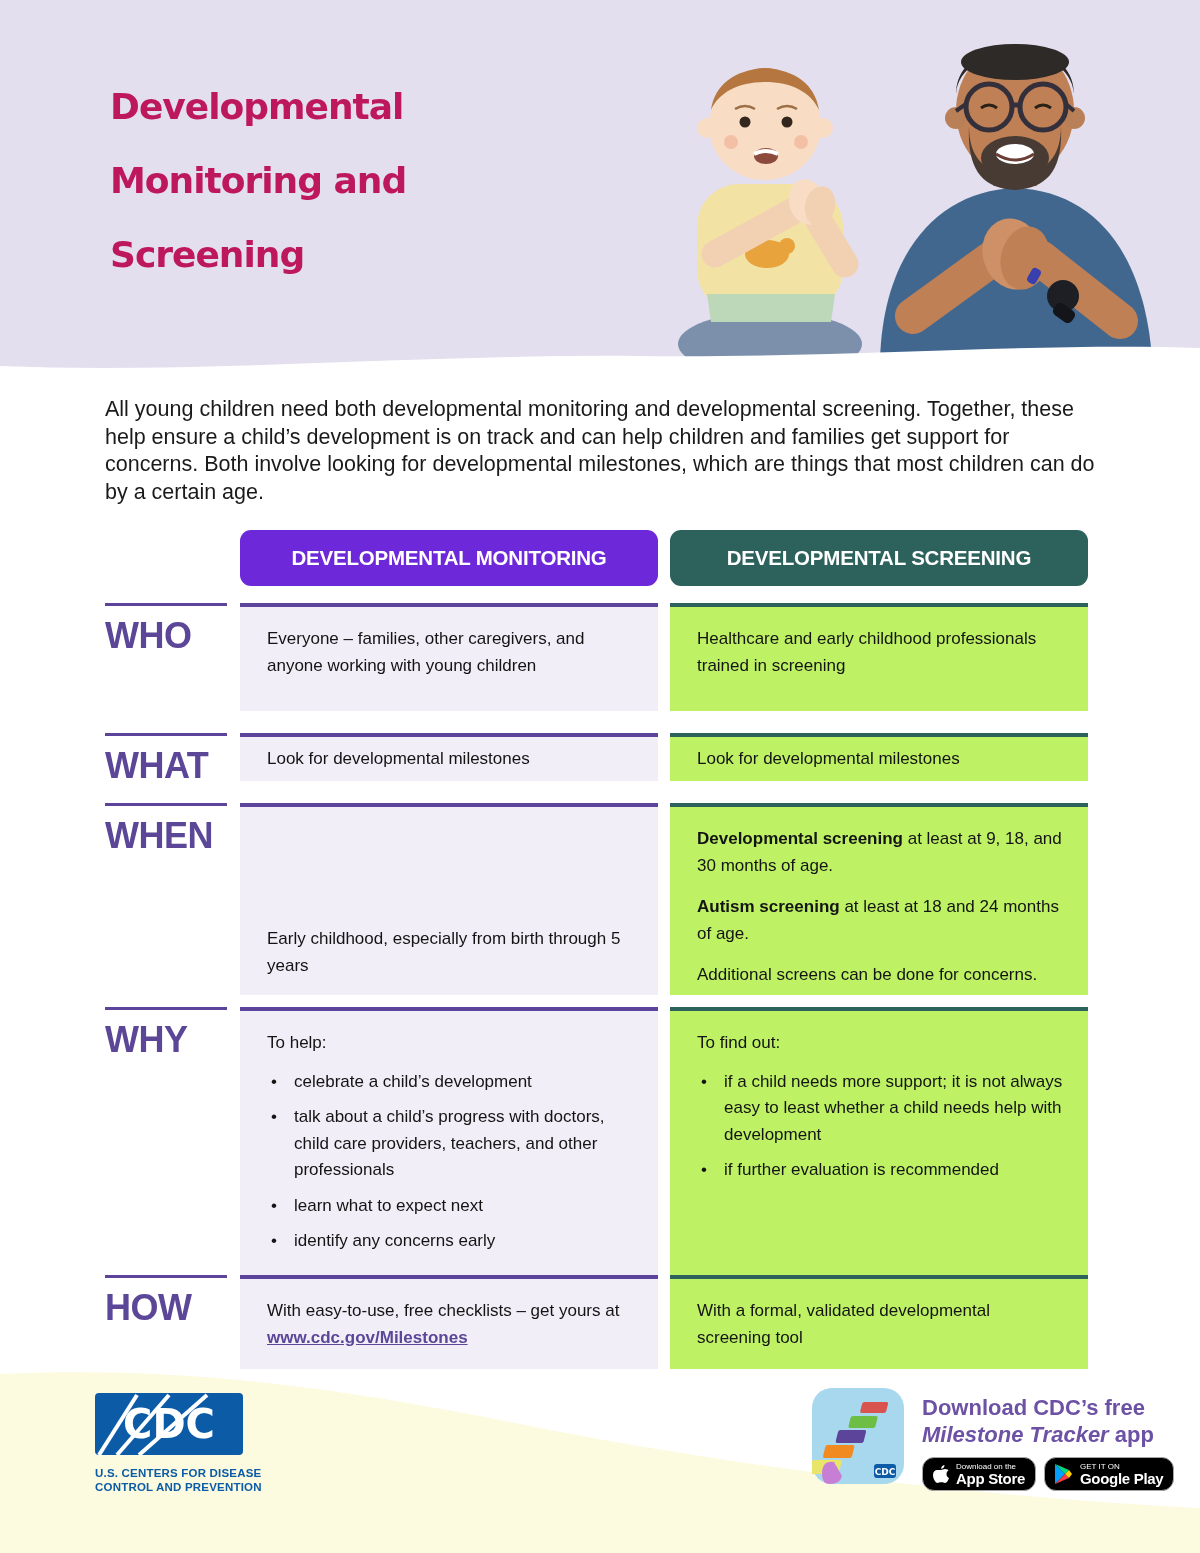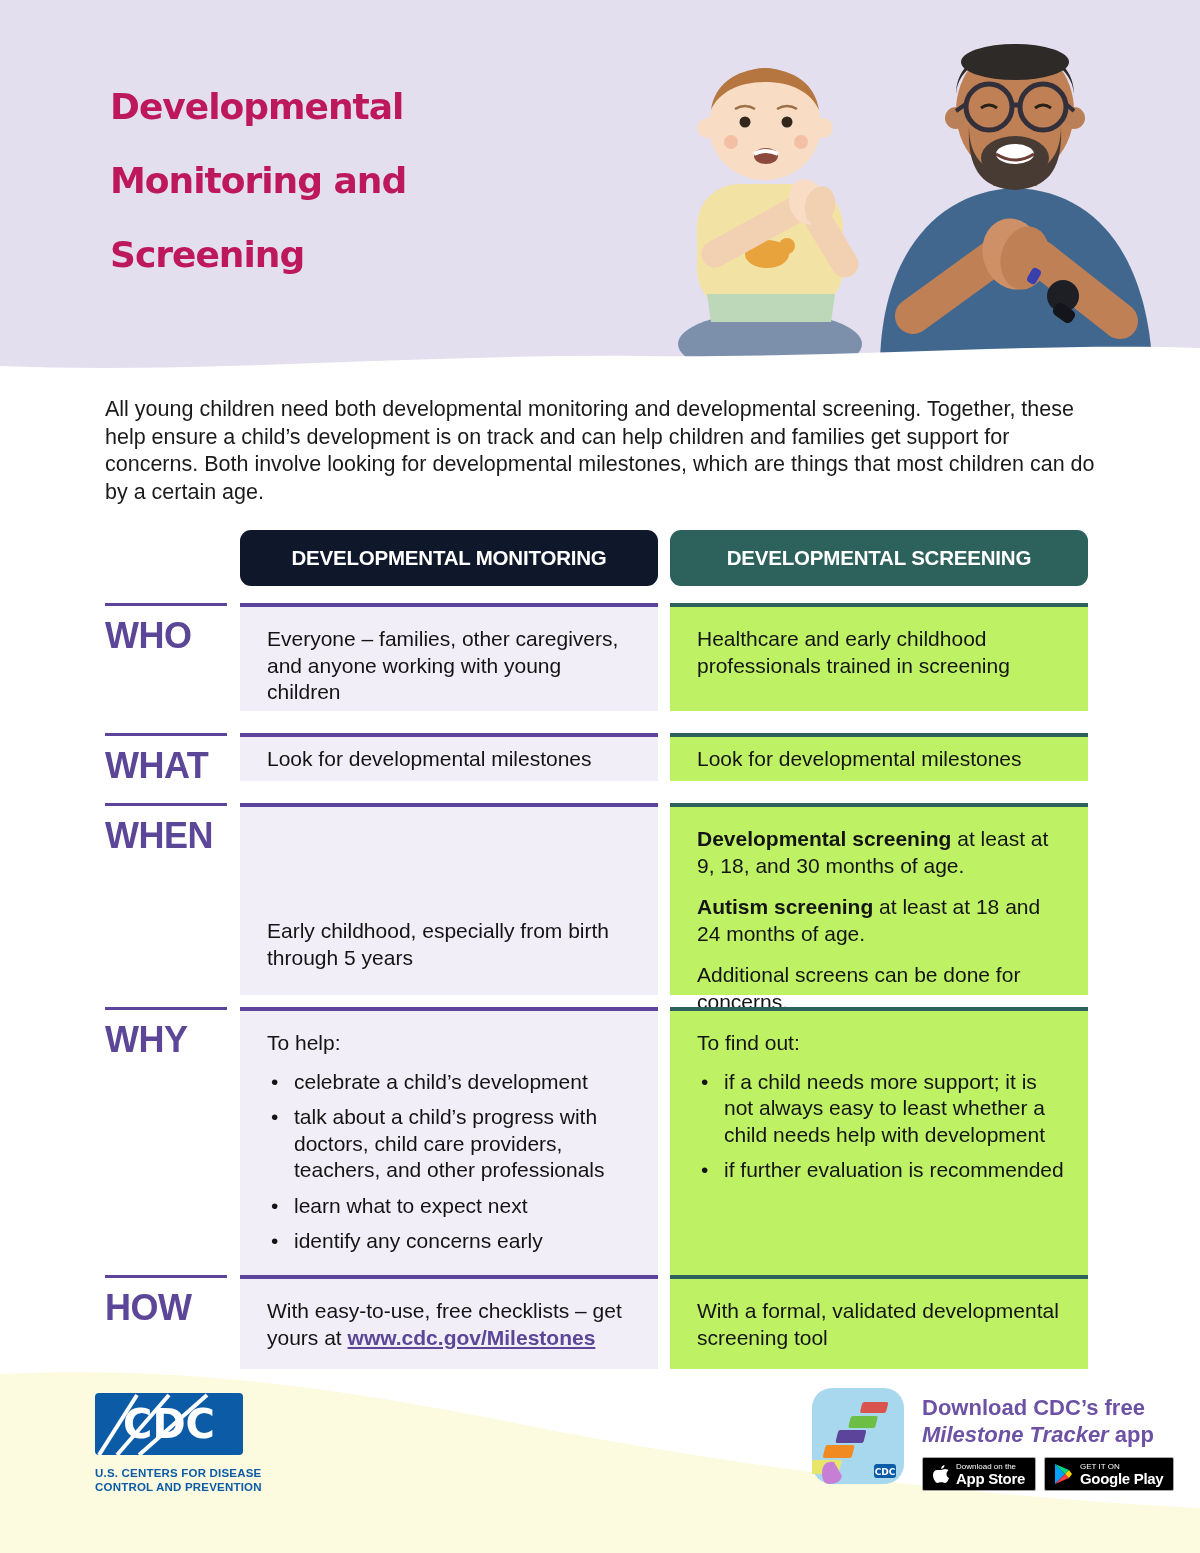--- a/index.html
+++ b/index.html
@@ -15,28 +15,28 @@
   .hero-photo { position:absolute; left:615px; top:6px; width:575px; height:372px; z-index:1; }
 
   
   .intro { position:absolute; left:105px; top:396px; width:990px;
            font-size:21.5px; line-height:27.5px; color:#1a1a1a; }
 
   
   .colhead { position:absolute; top:530px; width:418px; height:56px; border-radius:11px;
              color:#fff; font-weight:bold; font-size:20.5px; letter-spacing:-0.2px;
              display:flex; align-items:center; justify-content:center; }
-  .colhead.mon { left:240px; background:#0f172a; }
+  .colhead.mon { left:240px; background:#6d28d9; }
   .colhead.scr { left:670px; background:#2D615B; }
 
   .rowlabel { position:absolute; left:105px; width:122px; border-top:3px solid #5B4499;
               padding-top:9px; color:#5B4697; font-weight:bold; font-size:36px; letter-spacing:-0.5px; }
 
-  .cell { position:absolute; width:418px; padding:19px 22px 24px 27px;
-          font-size:21px; line-height:26.5px; color:#141414; }
+  .cell { position:absolute; width:418px; padding:19px 22px 16px 27px;
+          font-size:17px; line-height:26.5px; color:#141414; }
   .cell.mon { left:240px; background:#F1EEF8; border-top:4px solid #5B4499; }
   .cell.scr { left:670px; background:#bef264; border-top:4px solid #2D615B; }
 
   .who-label  { top:603px; }  .who-cell  { top:603px; height:108px; }
   .what-label { top:733px; }  .what-cell { top:733px; height:48px; display:flex; align-items:center; padding-top:0; padding-bottom:0; }
   .when-label { top:803px; }  .when-cell { top:803px; height:192px; }
   .when-cell.mon { display:flex; align-items:flex-end; }
   .why-label  { top:1007px; } .why-cell  { top:1007px; height:328px; }
   .how-label  { top:1275px; } .how-cell  { top:1275px; height:94px; }
 
@@ -51,21 +51,21 @@
 
   
   .footer-wave { position:absolute; top:1360px; left:0; width:1200px; height:193px; }
   .cdc-block { position:absolute; left:95px; top:1393px; width:170px; }
   .cdc-tagline { margin-top:6px; color:#0B5BA7; font-weight:bold; font-size:11.5px; line-height:13.5px; letter-spacing:0.2px; }
   .app-promo { position:absolute; left:812px; top:1388px; display:flex; gap:18px; }
   .promo-right { padding-top:6px; }
   .promo-line { color:#6C51A4; font-weight:bold; font-size:22px; line-height:27px; }
   .promo-line .it { font-style:italic; }
   .store-badges { display:flex; gap:8px; margin-top:9px; }
-  .badge { height:34px; background:#000; border:1px solid #a6a6a6; border-radius:2px;
+  .badge { height:34px; background:#000; border:1px solid #a6a6a6; border-radius:12px;
            display:flex; align-items:center; padding:0 10px; gap:7px; color:#fff; }
   .badge-text .small { font-size:8px; line-height:9px; display:block; }
   .badge-text .big { font-size:15px; line-height:16px; font-weight:bold; display:block; letter-spacing:-0.3px; }
 </style>
 </head>
 <body>
 
 <div class="page">
 
   <header class="hero">

